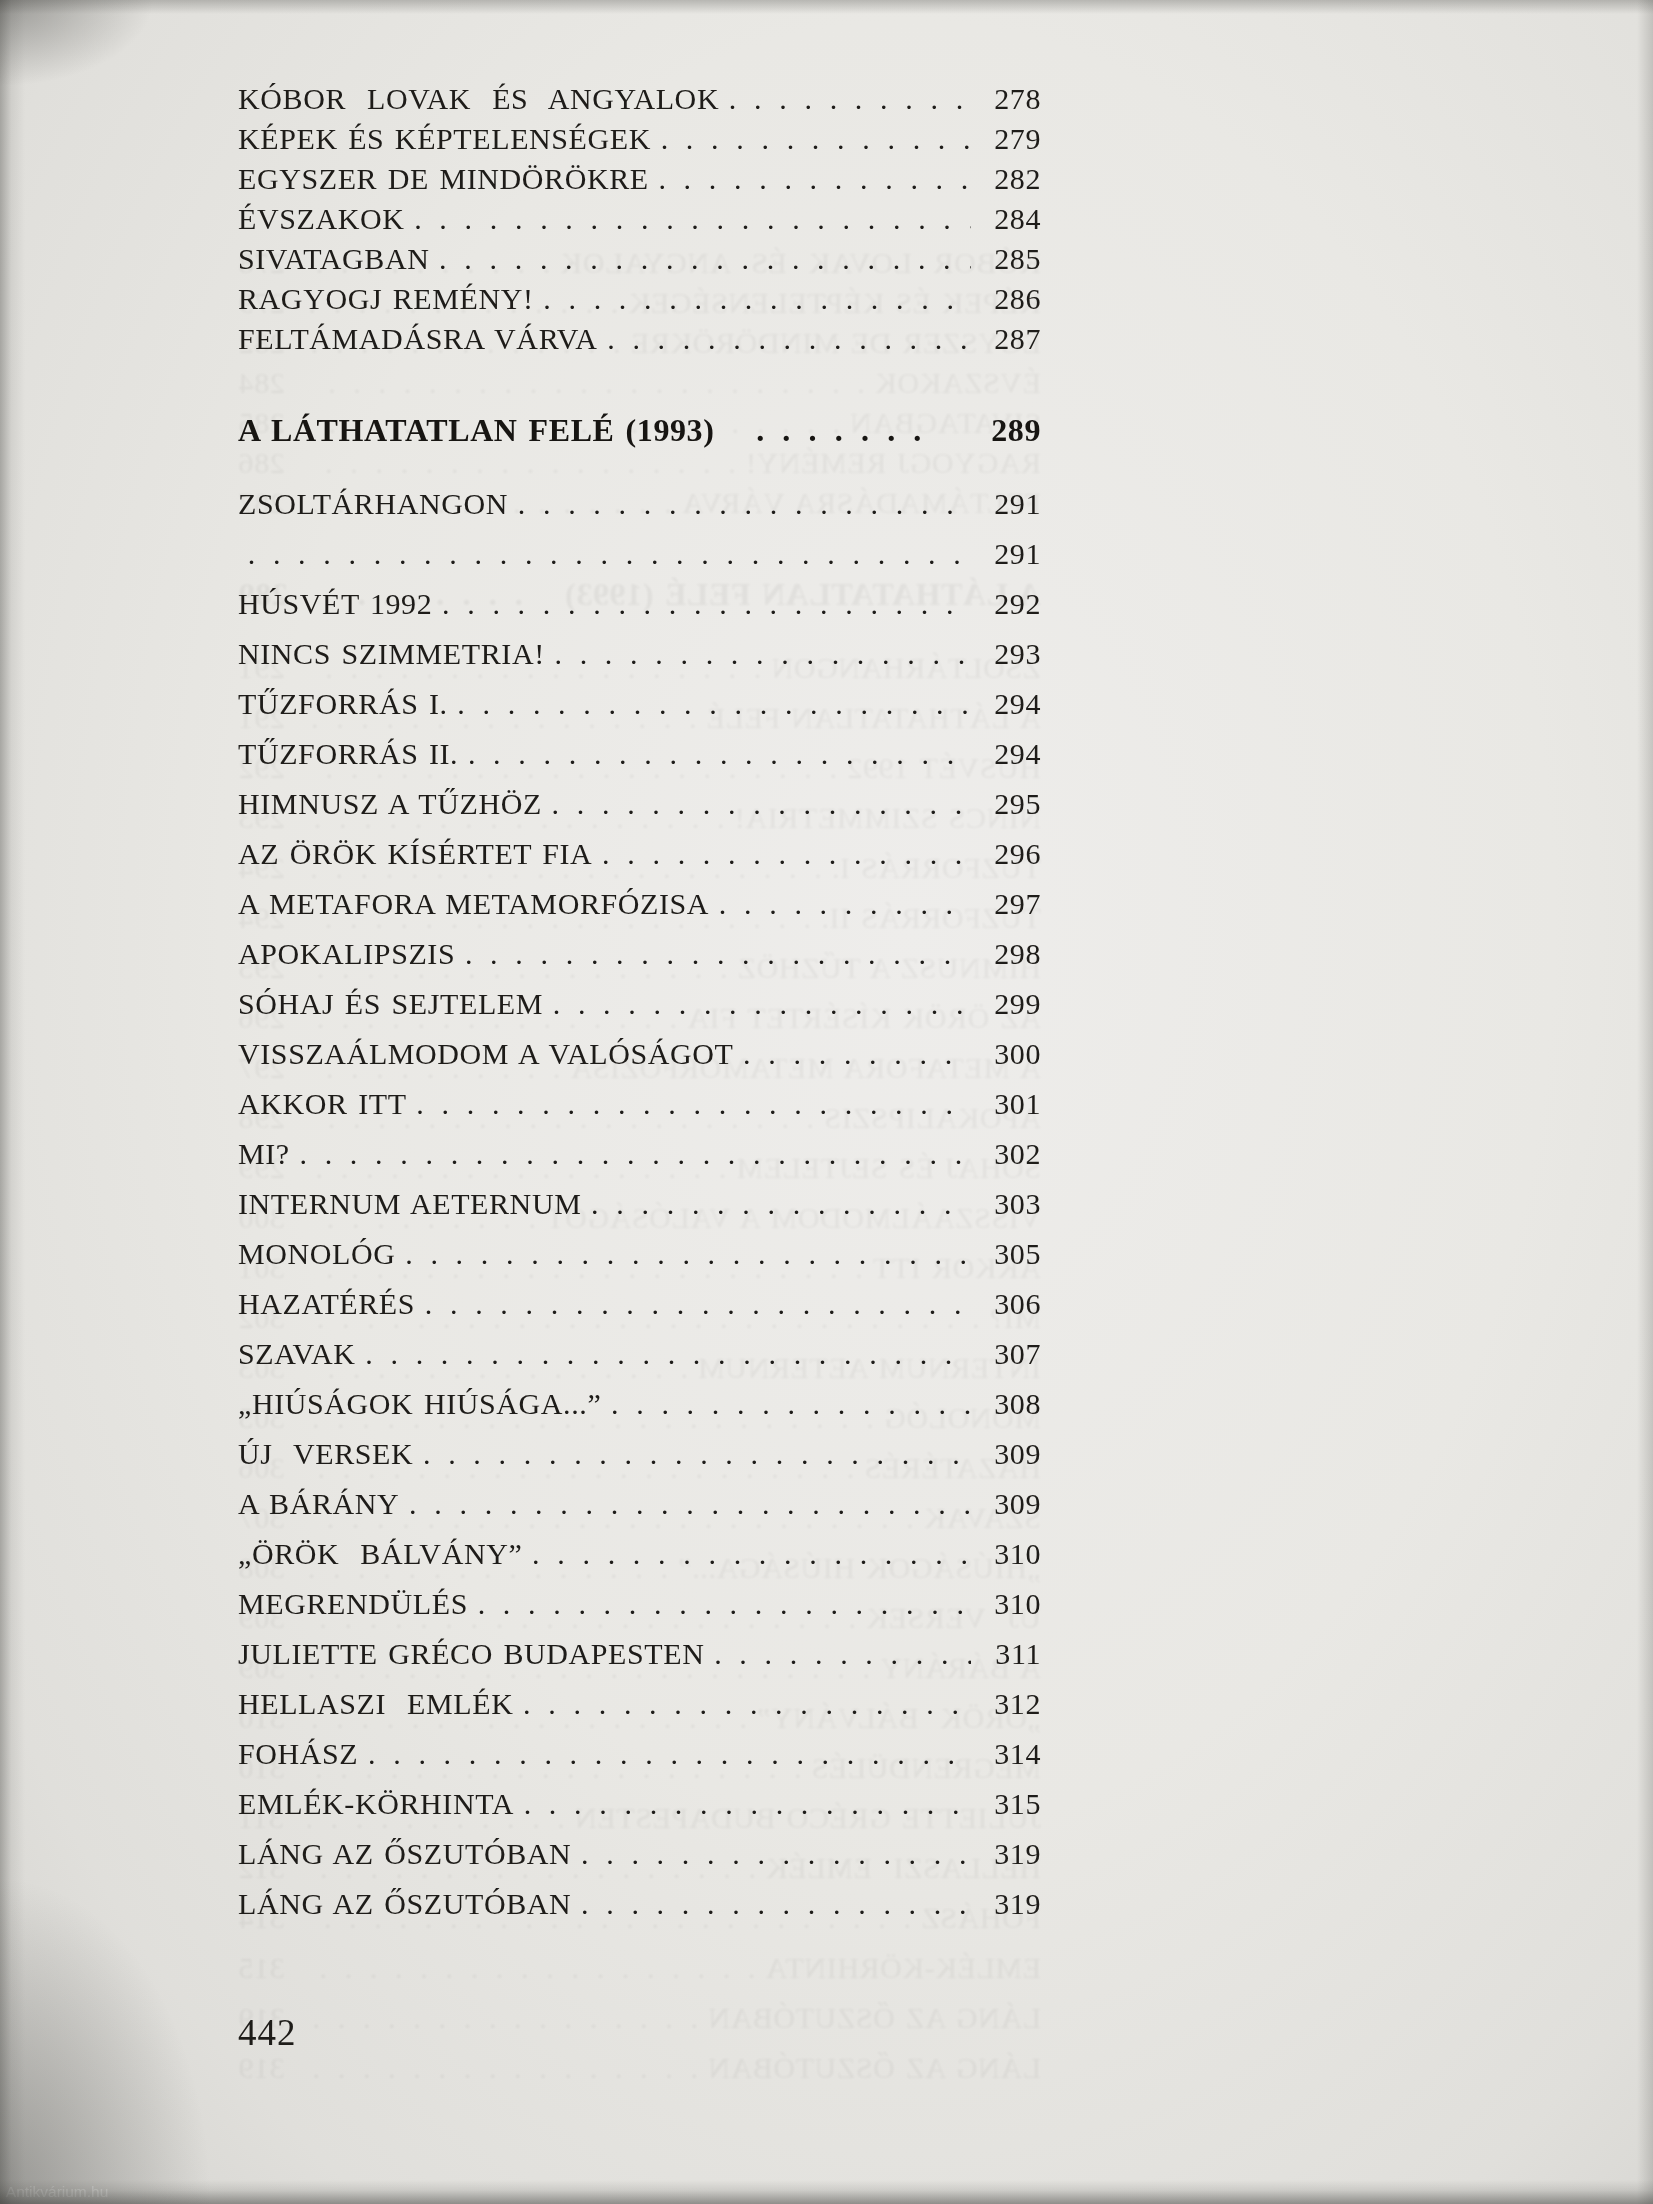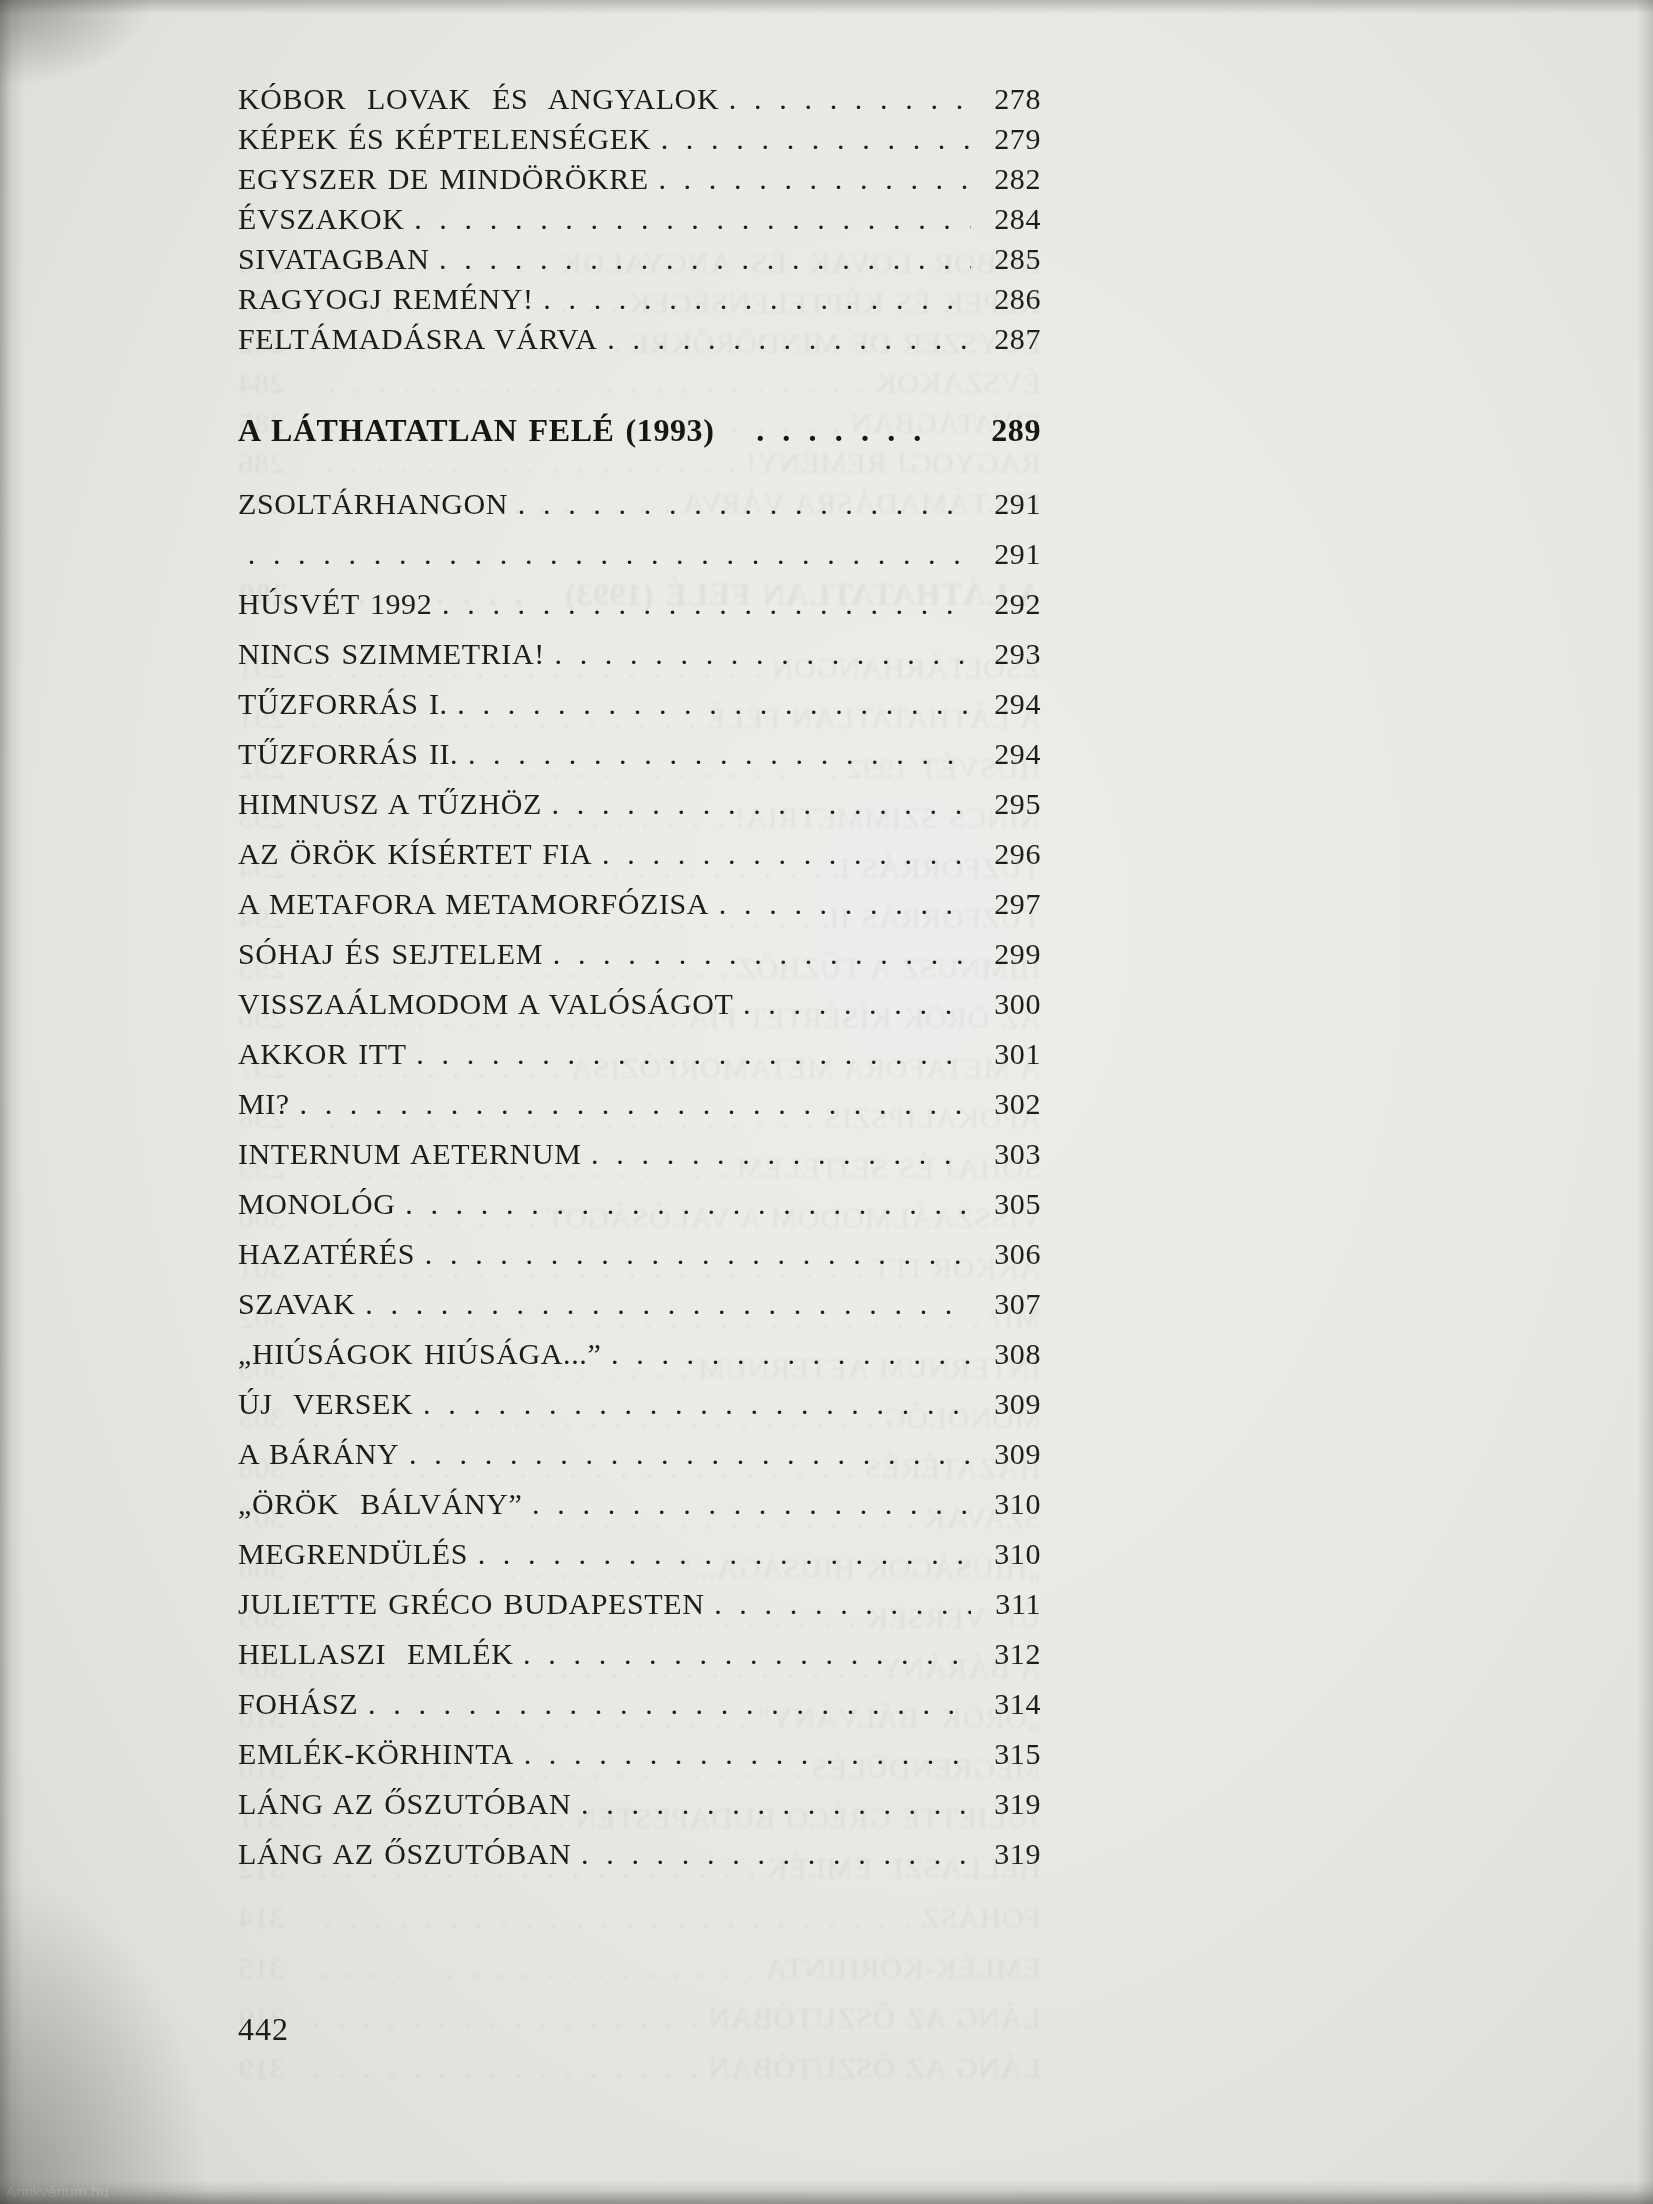--- a/index.html
+++ b/index.html
@@ -67,21 +67,21 @@
     font-weight:bold;
     font-size:32px;
     line-height:52px;
     color:#171512;
     gap:32px;
   }
 
   .folio{
     position:absolute;
     left:238px;top:2011px;
-    font-size:32px;
+    font-size:37px;
     letter-spacing:1px;
   }
 
   
   .ghost{
     top:243px;
     transform:scaleX(-1);
     opacity:0.05;
     filter:blur(1.1px);
     pointer-events:none;
@@ -195,20 +195,25 @@
           <span class="title">AZ ÖRÖK KÍSÉRTET FIA</span>
           <span class="dots"></span>
           <span class="pagenum">296</span>
         </div>
         <div class="row">
           <span class="title">A METAFORA METAMORFÓZISA</span>
           <span class="dots"></span>
           <span class="pagenum">297</span>
         </div>
         <div class="row">
+          <span class="title">APOKALIPSZIS</span>
+          <span class="dots"></span>
+          <span class="pagenum">298</span>
+        </div>
+        <div class="row">
           <span class="title">SÓHAJ ÉS SEJTELEM</span>
           <span class="dots"></span>
           <span class="pagenum">299</span>
         </div>
         <div class="row">
           <span class="title">VISSZAÁLMODOM A VALÓSÁGOT</span>
           <span class="dots"></span>
           <span class="pagenum">300</span>
         </div>
         <div class="row">

